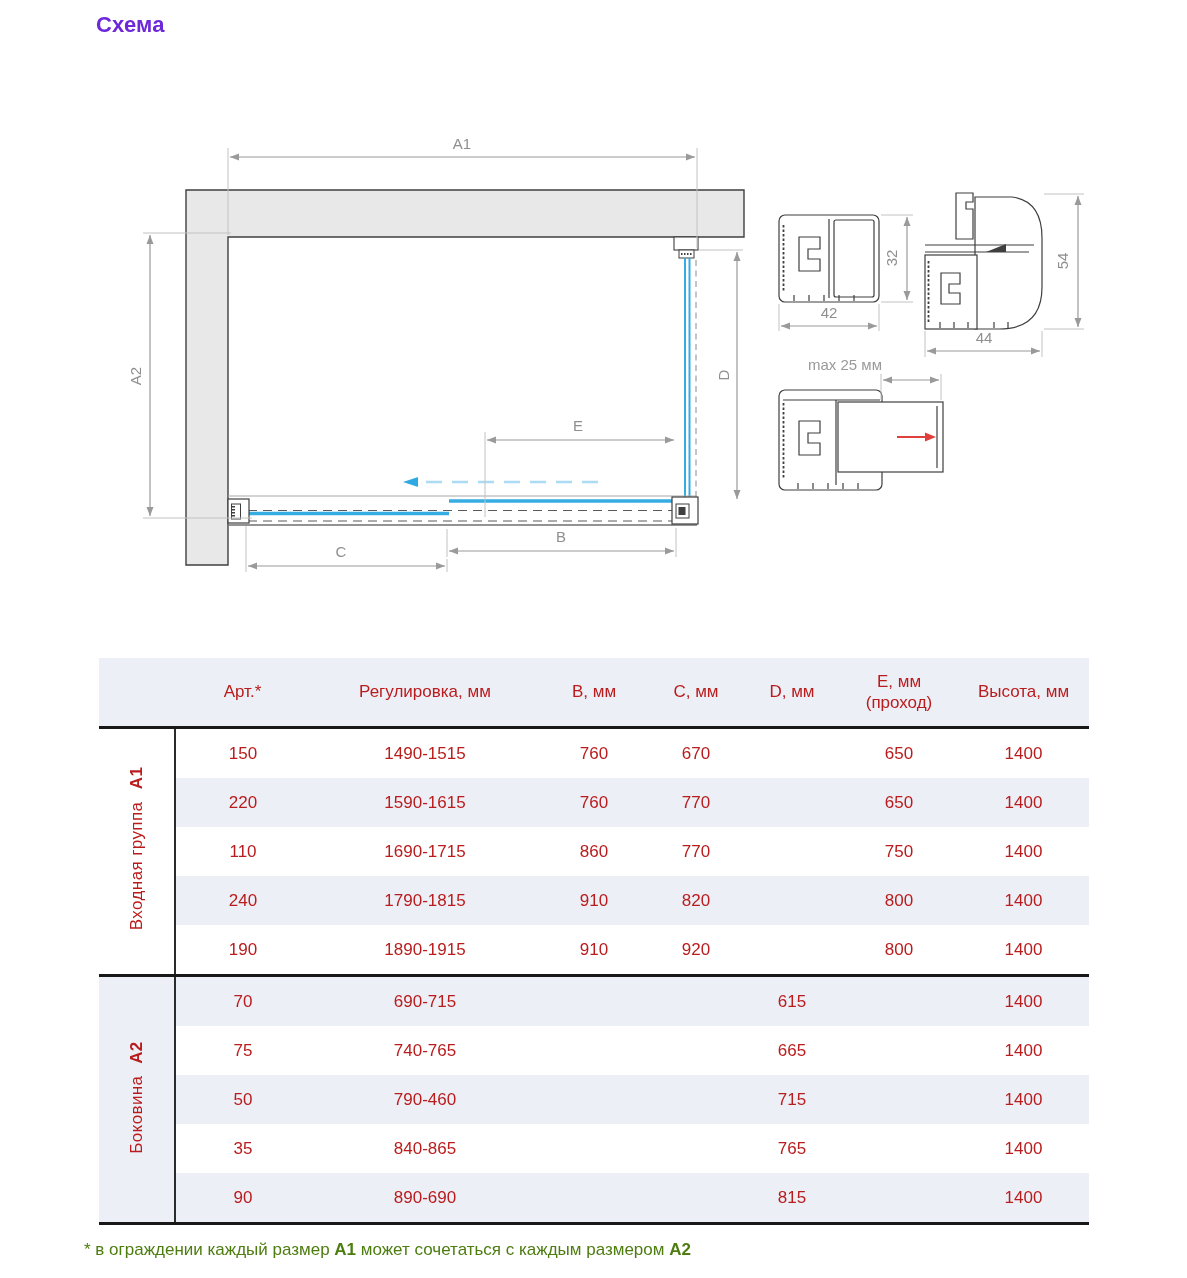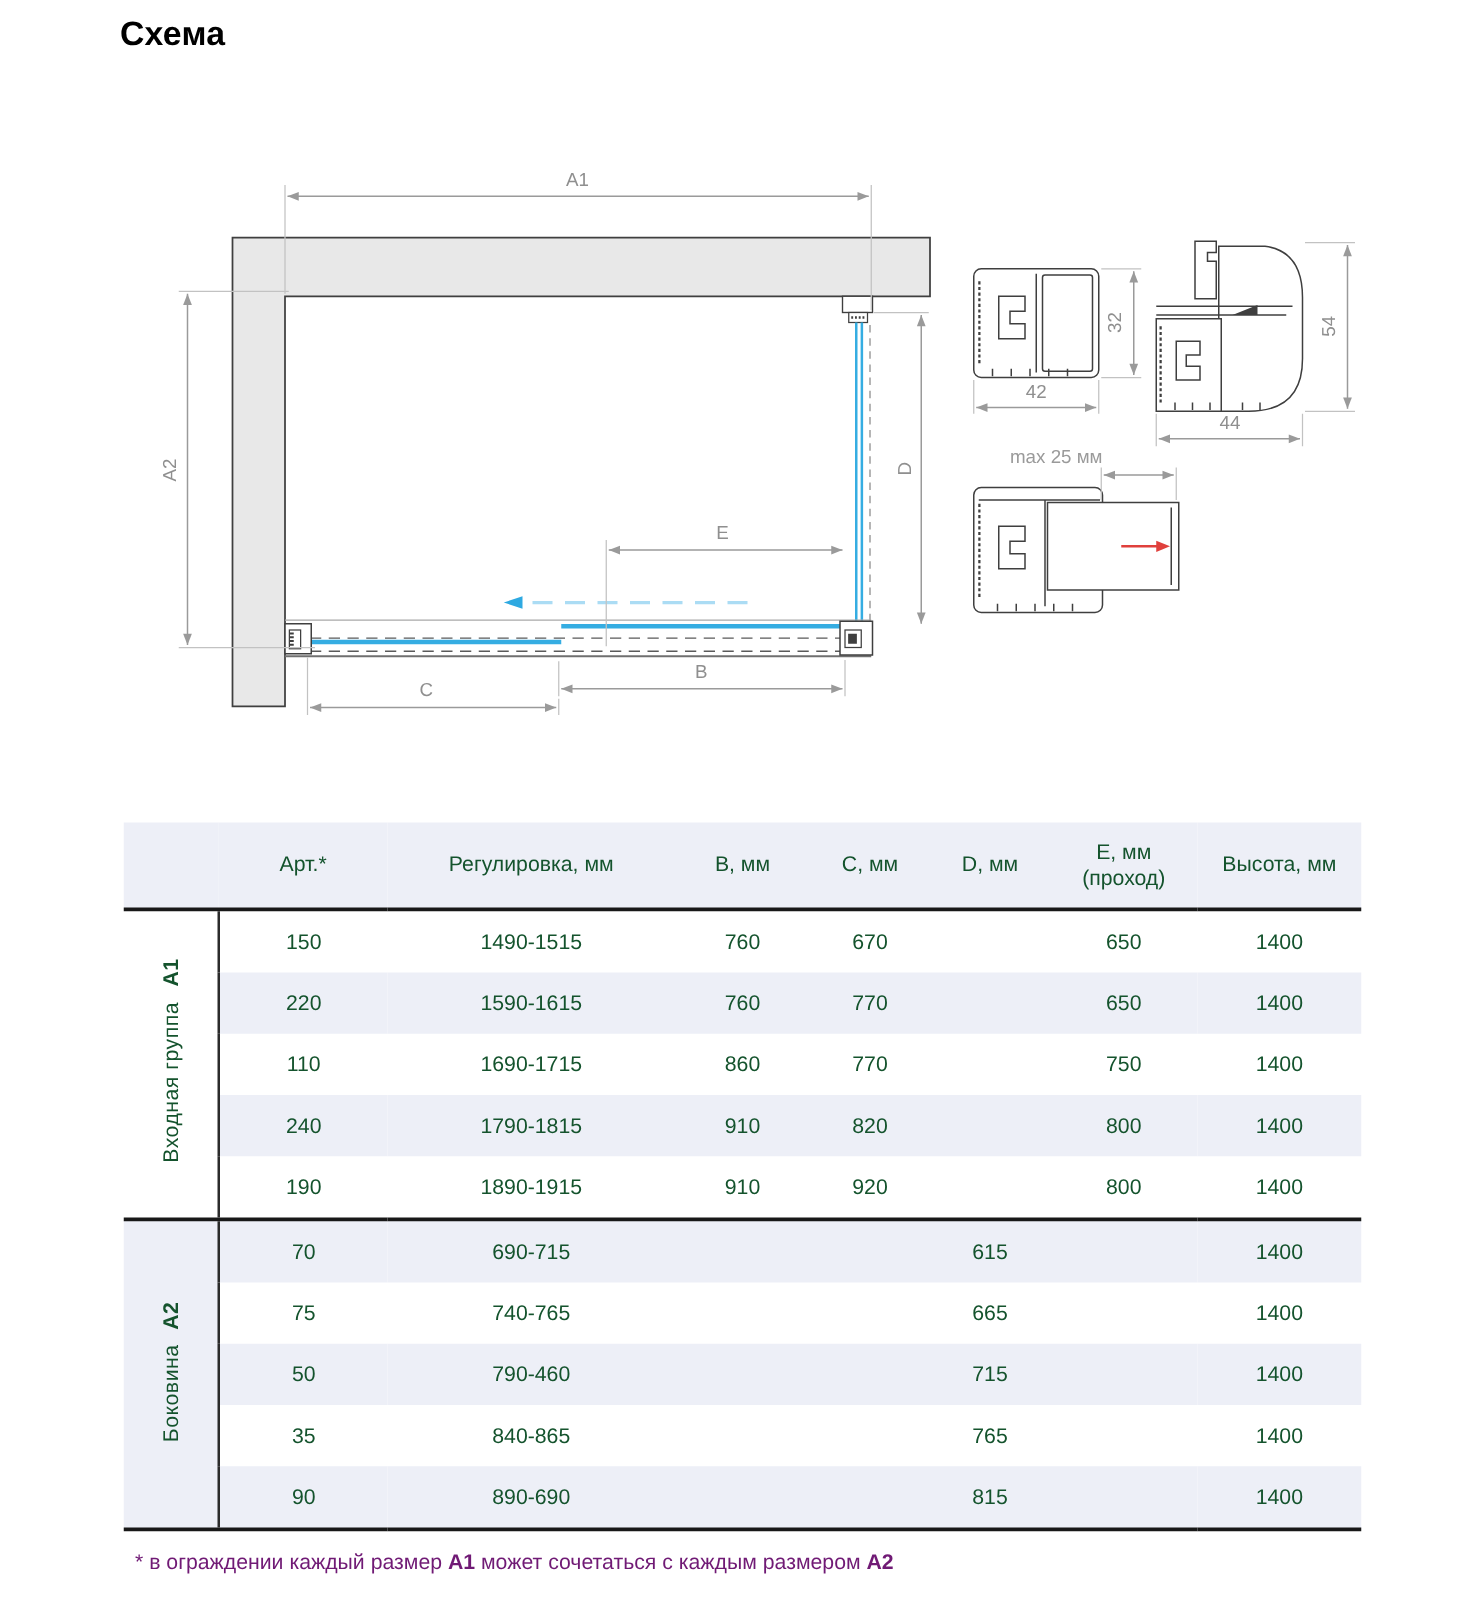--- a/index.html
+++ b/index.html
@@ -2,50 +2,50 @@
 <html><head>
 <meta charset="utf-8">
 <style>
   html,body { margin:0; padding:0; background:#ffffff; }
   .page {
     position:relative; width:1187px; height:1278px; background:#ffffff;
     font-family:"Liberation Sans", sans-serif; color:#23262d; overflow:hidden;
   }
   .title {
     position:absolute; left:96px; top:12px;
-    font-size:27px; font-weight:700; color:#000000; letter-spacing:.2px;
+    font-size:22px; font-weight:700; color:#6d28d9; letter-spacing:.2px;
   }
   svg.diagram { position:absolute; left:0; top:85px; }
 
   
   table.spec {
     position:absolute; left:99px; top:658px; width:990px;
     border-collapse:collapse; table-layout:fixed;
-    font-size:17px; color:#14532d;
+    font-size:17px; color:#b91c1c;
   }
   table.spec th, table.spec td { padding:0; text-align:center; vertical-align:middle; font-weight:400; }
   table.spec thead th {
     height:68px; background:#edeff7; border-bottom:3px solid #181818; line-height:1.25;
   }
   table.spec tbody td { height:49px; }
   tbody.g0 tr:nth-child(even) td:not(.glabel) { background:#edeff7; }
   tbody.g1 tr:nth-child(odd)  td:not(.glabel) { background:#edeff7; }
   td.glabel { border-right:2px solid #2b2b2b; }
   td.glabel.a1 { background:#ffffff; }
   td.glabel.a2 { background:#edeff7; }
   tbody.g0 tr:last-child td, tbody.g0 td.glabel { border-bottom:3px solid #181818; }
   tbody.g1 tr:last-child td, tbody.g1 td.glabel { border-bottom:3px solid #181818; }
   .vtext {
     display:inline-block; writing-mode:vertical-rl; transform:rotate(180deg);
     font-size:17px; letter-spacing:.4px; line-height:1;
   }
   .vtext b { font-weight:700; margin-inline-start:12px; }
 
   .footnote {
-    position:absolute; left:108px; top:1240px; font-size:17px; color:#701a75;
+    position:absolute; left:84px; top:1240px; font-size:17px; color:#4d7c0f;
   }
   .footnote b { font-weight:700; }
 </style>
 </head>
 <body>
 
 <div class="page">
 
   <div class="title">Схема</div>
 

